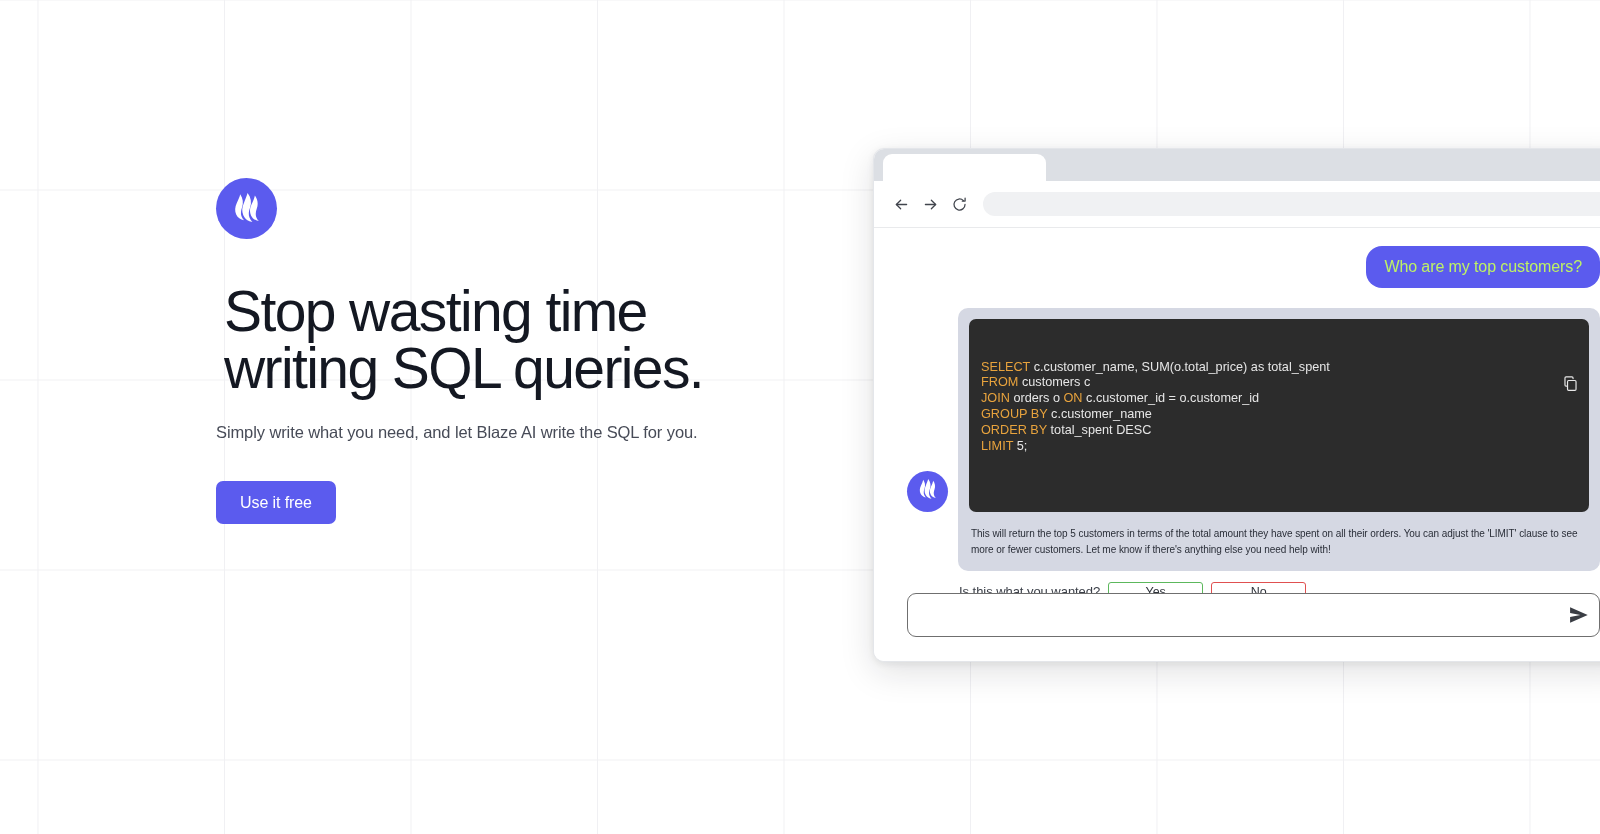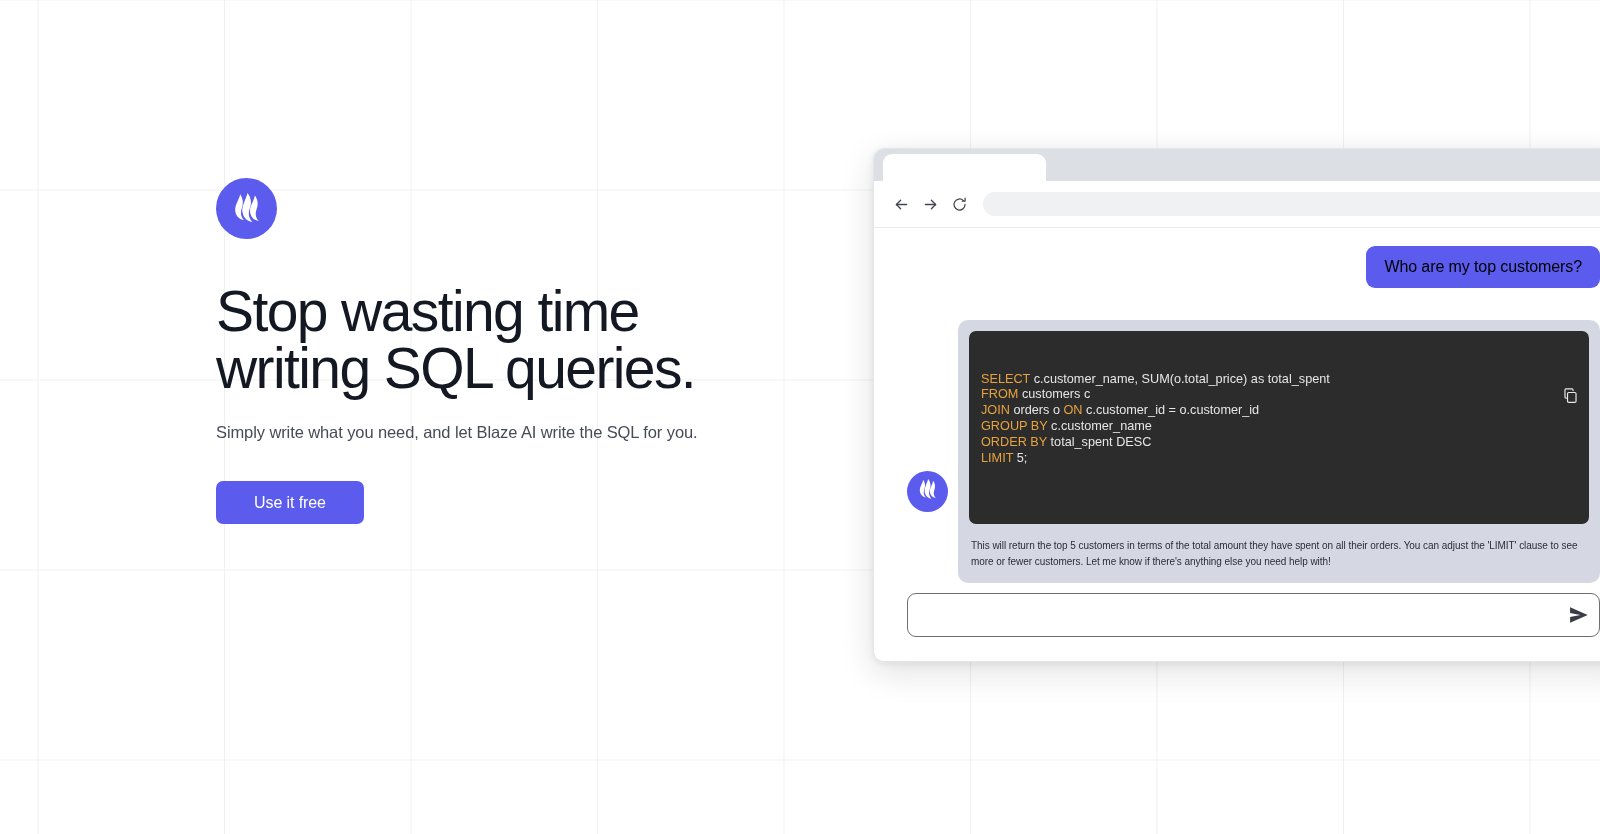--- a/index.html
+++ b/index.html
@@ -46,21 +46,21 @@
     height: 61px;
     border-radius: 50%;
     background: #5b5bee;
     display: flex;
     align-items: center;
     justify-content: center;
   }
   .logo-mark svg { display: block; }
 
   .hero-title {
-    margin: 44px 0 0 0;
+    margin: 44px 0 0 8px;
     font-size: 57px;
     line-height: 1.0;
     letter-spacing: -1.6px;
     font-weight: 400;
     color: #141822;
     white-space: pre-line;
   }
 
   .hero-sub {
     margin: 24px 0 0 0;
@@ -68,21 +68,21 @@
     line-height: 1.4;
     color: #474b57;
     letter-spacing: -0.1px;
   }
 
   .cta-button {
     margin-top: 37px;
     display: inline-flex;
     align-items: center;
     justify-content: center;
-    width: 148px;
+    width: 120px;
     height: 43px;
     border: none;
     border-radius: 7px;
     background: #5b5bee;
     color: #ffffff;
     font-family: "Liberation Sans", sans-serif;
     font-size: 16px;
     letter-spacing: -0.1px;
     cursor: pointer;
   }
@@ -164,25 +164,25 @@
     box-sizing: border-box;
   }
 
   
   .msg-user-row {
     display: flex;
     justify-content: flex-end;
   }
   .bubble-user {
     background: #5b5bee;
-    color: #000000;
+    color: #bef264;
     font-size: 16px;
     letter-spacing: -0.1px;
     padding: 12px 18px;
-    border-radius: 9px;
+    border-radius: 16px;
     max-width: 420px;
   }
 
   
   .msg-ai-row {
     display: flex;
     align-items: flex-start;
     gap: 10px;
     margin-top: 20px;
   }
@@ -196,21 +196,20 @@
     align-items: center;
     justify-content: center;
     margin-top: 163px;
   }
   .ai-col { flex: 1 1 auto; min-width: 0; }
 
   .bubble-ai {
     background: #d5d8e3;
     border-radius: 10px;
     padding: 11px 11px 13px 11px;
-    margin-top: 12px;
   }
 
   .code-block {
     position: relative;
     background: #2c2c2c;
     border-radius: 7px;
     padding: 9px 12px 10px 12px;
     font-family: "Liberation Sans", sans-serif;
     font-size: 12.7px;
     line-height: 15.8px;

